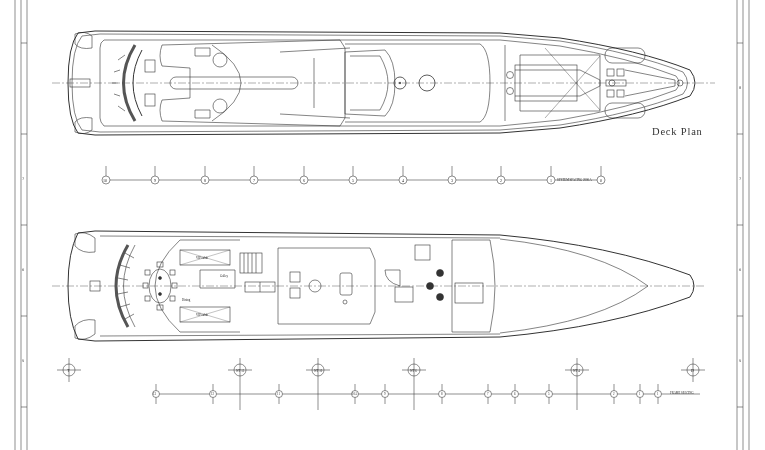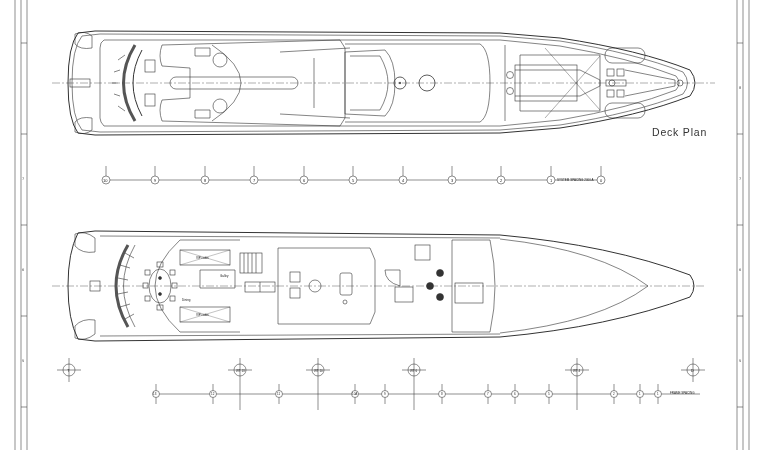--- a/index.html
+++ b/index.html
@@ -1,18 +1,18 @@
 <!DOCTYPE html>
 <html><head>
   <meta charset="utf-8">
   <style>
     html, body { margin: 0; padding: 0; background: #ffffff; }
     body { width: 765px; height: 450px; overflow: hidden; position: relative; font-family: "DejaVu Sans", sans-serif; }
     #drawing { position: absolute; left: 0; top: 0; width: 765px; height: 450px; }
-    .lbl { position: absolute; font-family: Liberation Sans, sans-serif; color: #222; }
+    .lbl { position: absolute; font-family: Liberation Serif, serif; color: #222; }
     .title { left: 652px; top: 126px; font-size: 10.5px; letter-spacing: 0.8px; color: #333; }
     .tiny { font-size: 3px; color: #222; white-space: nowrap; }
     .border-num { position: absolute; font-size: 3.5px; color: #333; }
   </style>
 </head>
 <body>
 
 <svg id="drawing" viewBox="0 0 765 450" xmlns="http://www.w3.org/2000/svg">
   <g fill="none" stroke="#444" stroke-width="0.6">
 

